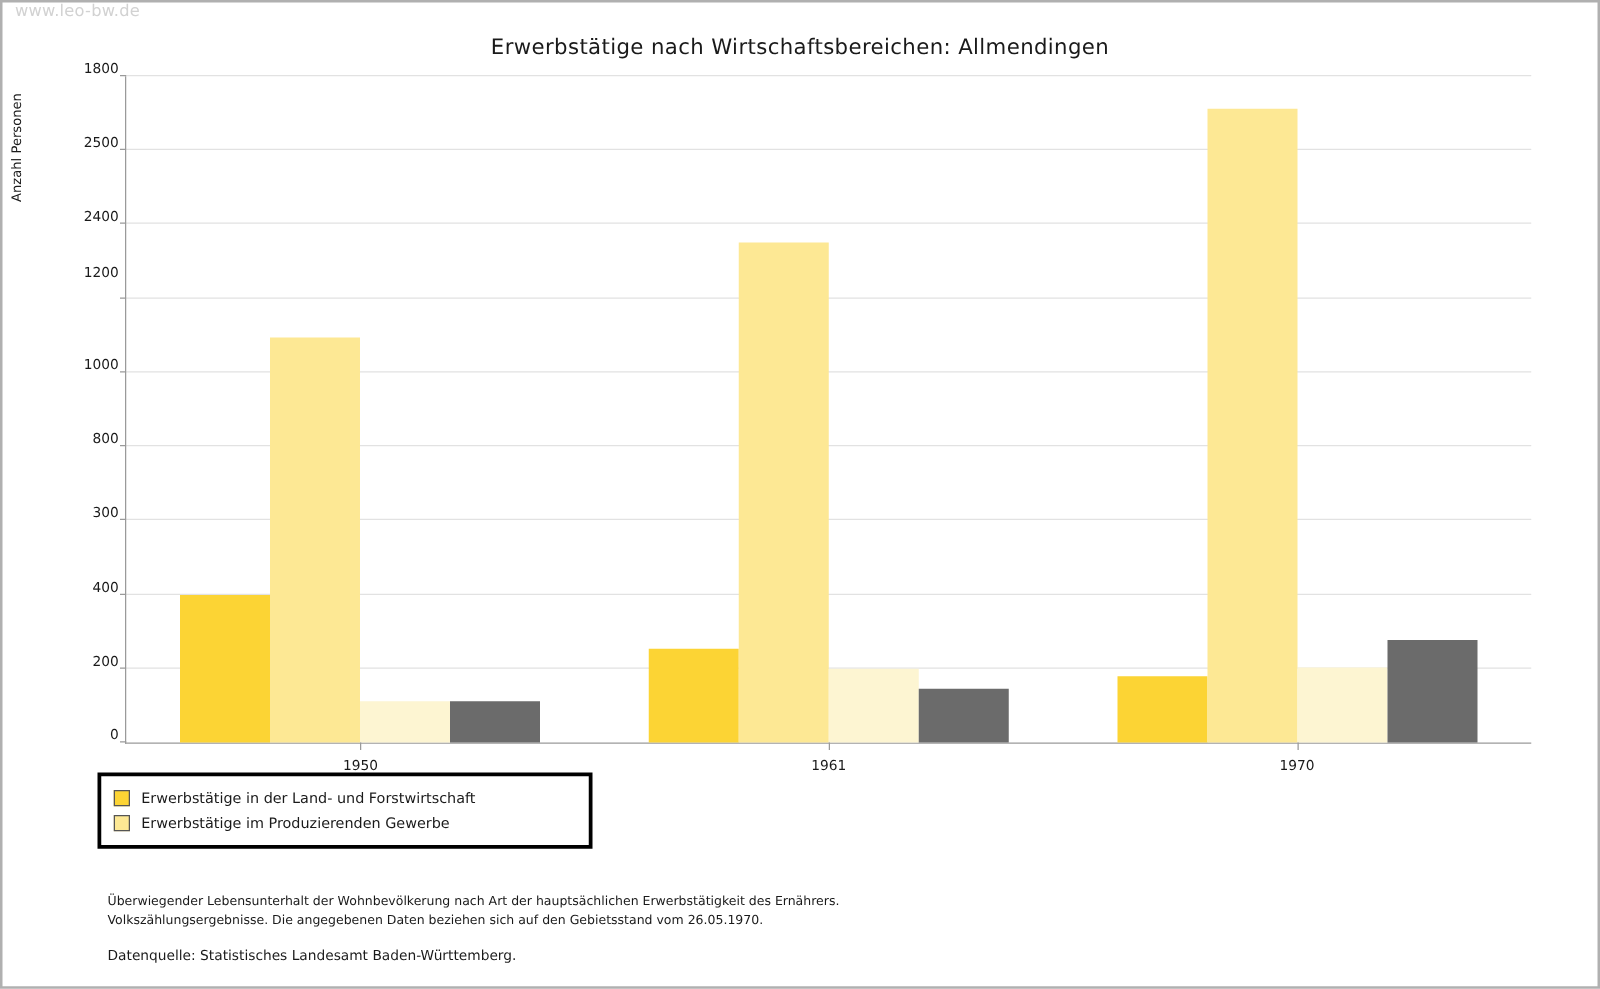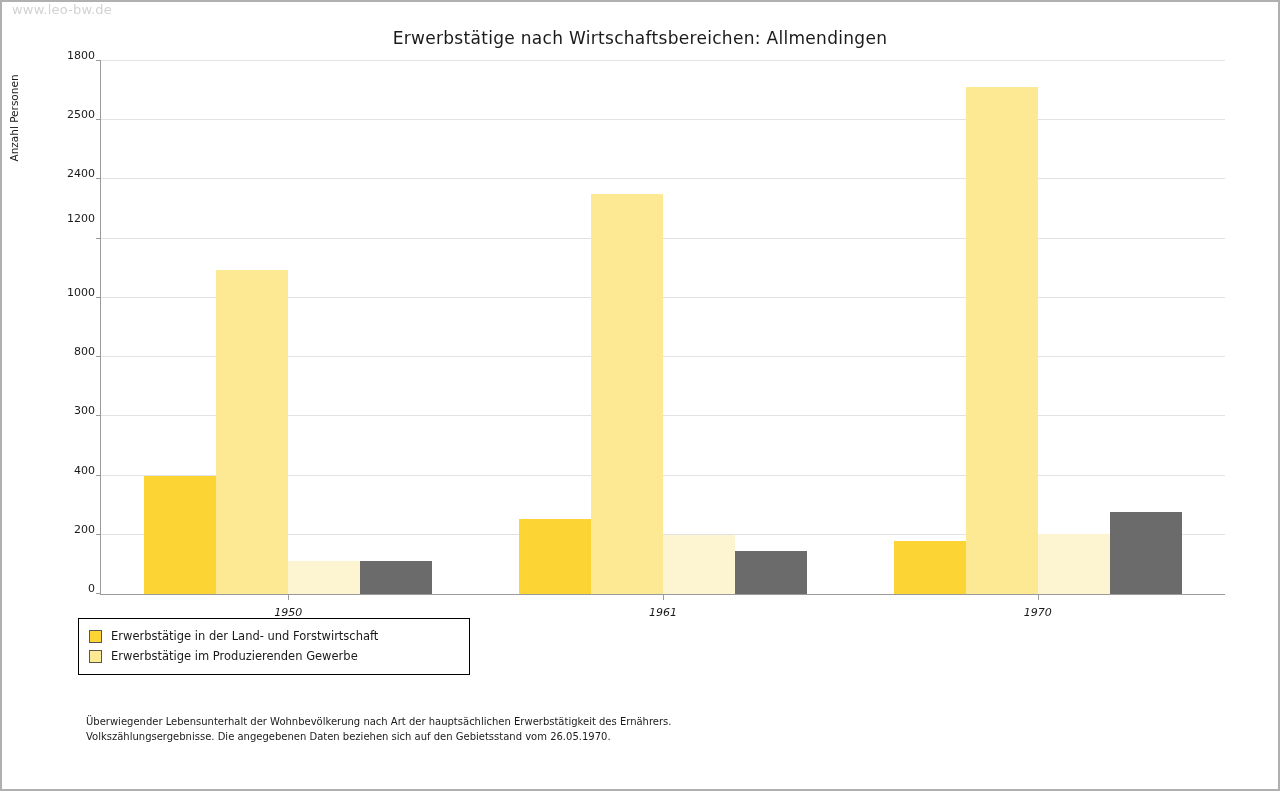--- a/index.html
+++ b/index.html
@@ -92,33 +92,32 @@
     background: #9a9a9a;
   }
   .xtick-label {
     position: absolute;
     bottom: -25px;
     width: 80px;
     margin-left: -40px;
     text-align: center;
     font-size: 11px;
     color: #1a1a1a;
-    font-style: italic;
   }
   .bar {
     position: absolute;
     bottom: 0;
   }
   
   #legend {
     position: absolute;
     left: 76px;
     top: 616px;
     width: 370px;
-    border: 1px solid #000000;
+    border: 3px solid #000000;
     background: #ffffff;
     padding: 7px 10px 8px 10px;
     box-sizing: content-box;
   }
   .legend-row {
     display: flex;
     align-items: center;
     height: 20px;
   }
   .legend-swatch {
@@ -218,15 +217,16 @@
       </div>
       <div class="legend-row">
         <span class="legend-swatch" style="background: rgb(253, 232, 148);"></span>
         <span class="legend-text">Erwerbstätige im Produzierenden Gewerbe</span>
       </div>
     </div>
 
   <div class="footnotes">
     <div class="footnote-line">Überwiegender Lebensunterhalt der Wohnbevölkerung nach Art der hauptsächlichen Erwerbstätigkeit des Ernährers.</div>
     <div class="footnote-line">Volkszählungsergebnisse. Die angegebenen Daten beziehen sich auf den Gebietsstand vom 26.05.1970.</div>
+    <div class="source-line">Datenquelle: Statistisches Landesamt Baden-Württemberg.</div>
   </div>
 
 </div>
 
 </body></html>

